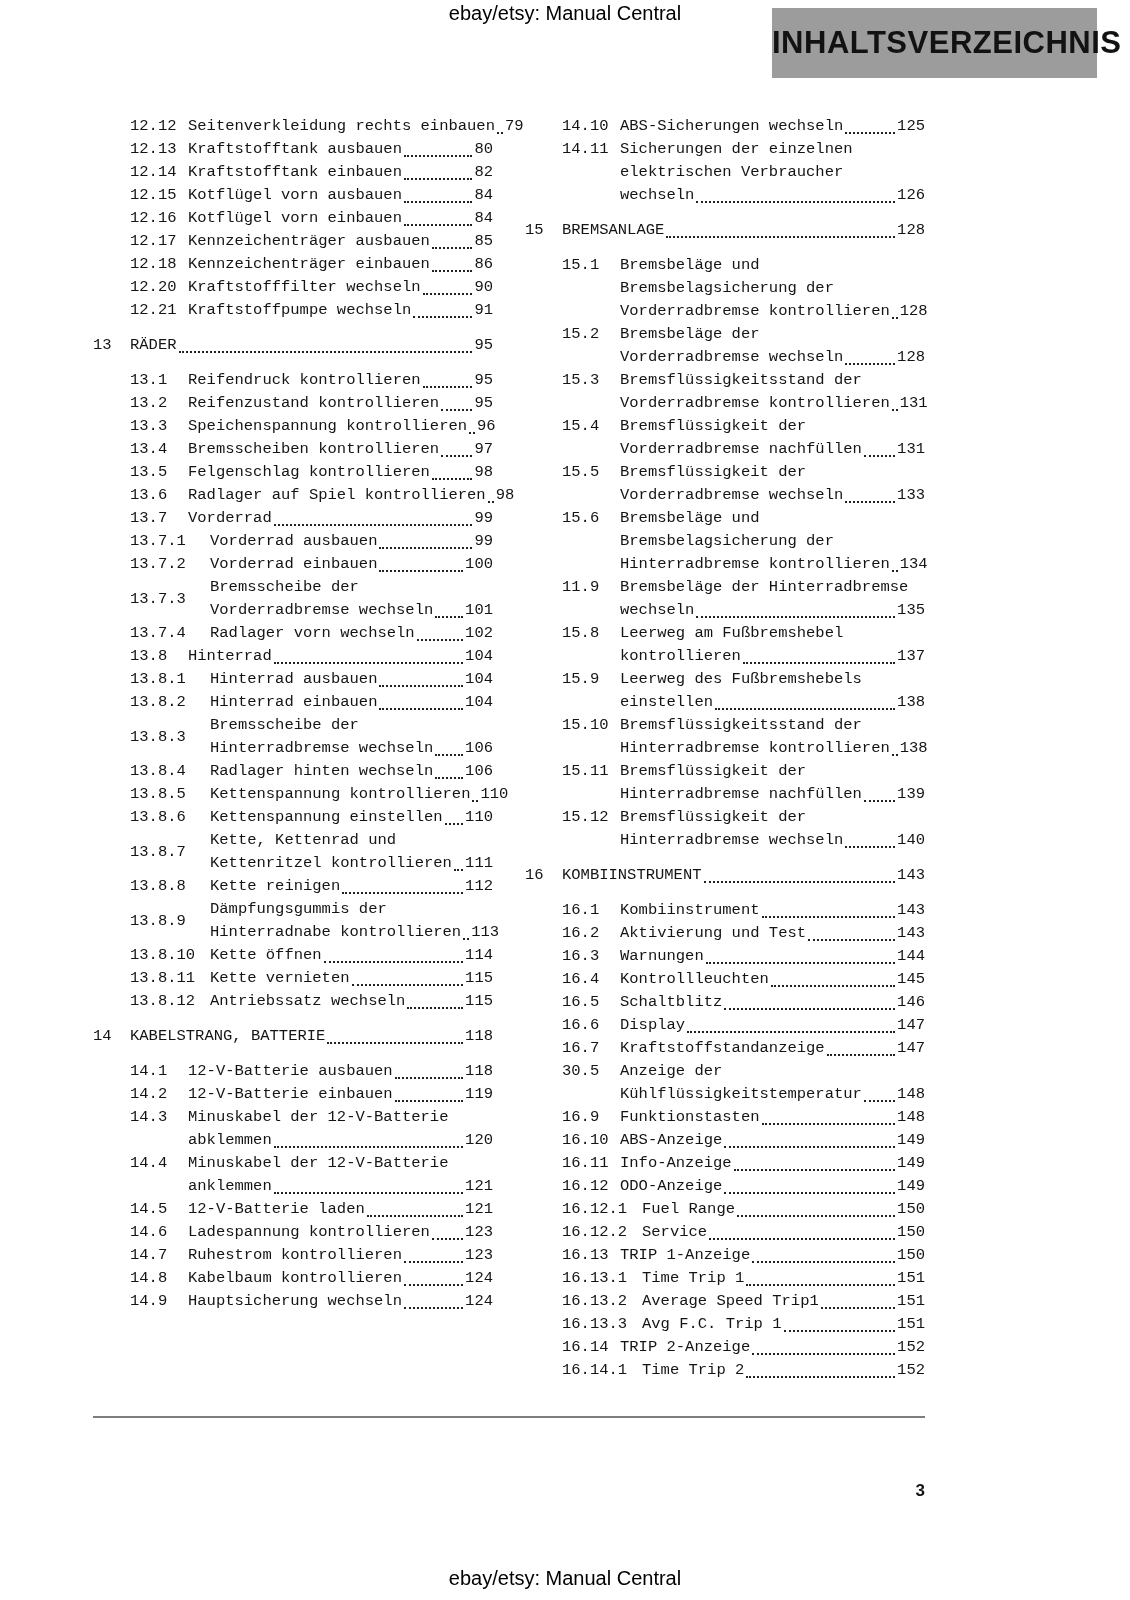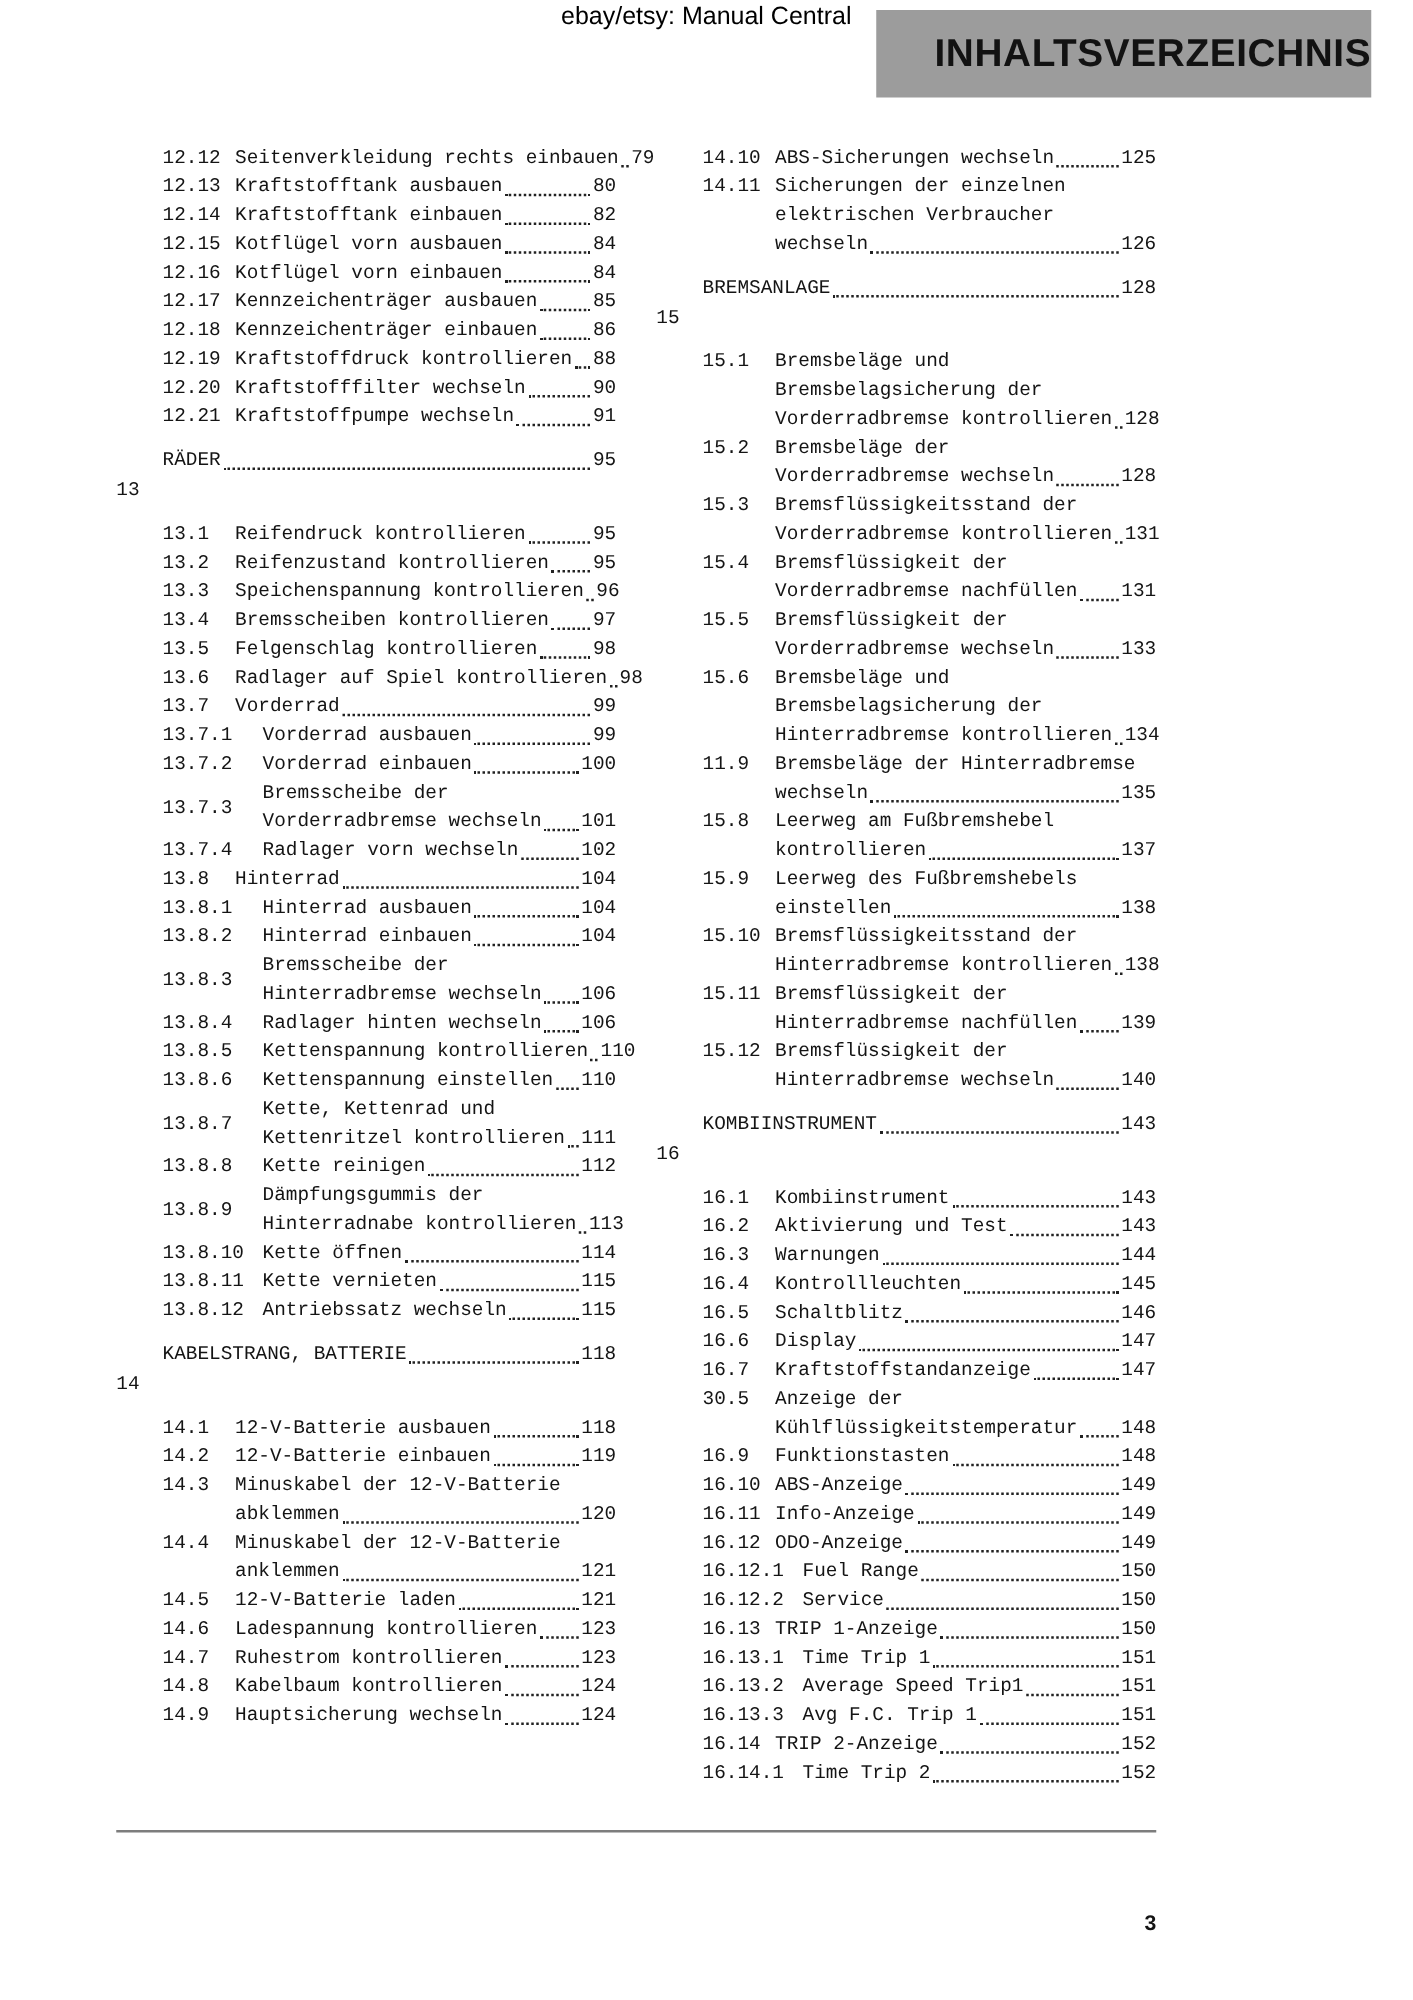--- a/index.html
+++ b/index.html
@@ -18,23 +18,23 @@
     font-size:20px;
     padding-top:2px;
     height:26px;
     color:#000;
   }
 
   
   .title-box {
     position:absolute;
     top:8px; right:33px;
-    width:396px; height:70px;
+    width:325px; height:70px;
     background:#9c9c9c;
-    display:flex; align-items:center; justify-content:flex-end;
+    display:flex; align-items:center; justify-content:flex-start;
   }
   .title-box .title-text {
     font-size:31px;
     font-weight:bold;
     letter-spacing:0.5px;
     color:#121212;
   }
 
   
   .toc-wrap {
@@ -45,21 +45,21 @@
     line-height:23px;
     font-family:Liberation Mono, monospace;
   }
   .toc-col { width:400px; flex:none; }
 
   .entry { display:flex; }
   .entry .num { flex:none; }
   .entry .body { flex:1 1 auto; min-width:0; }
 
   .entry.level1 { margin:12px 0; }
-  .entry.level1 .num { width:37px;margin-top:24px; }
+  .entry.level1 .num { width:37px; }
 
   .entry.level2 { margin-left:37px; }
   .entry.level2 .num { width:58px; }
 
   .entry.level3 { margin-left:37px;align-items:center; }
   .entry.level3 .num { width:80px; }
 
   .line { display:block; }
   .line.last { display:flex; }
   .line .t { white-space:nowrap; }
@@ -170,30 +170,20 @@
           <span class="num">12.18</span>
           <span class="body">
             <span class="line last">
               <span class="t">Kennzeichenträger einbauen</span>
               <span class="leader"></span>
               <span class="pg">86</span>
             </span>
           </span>
         </div>
         <div class="entry level2">
-          <span class="num">12.19</span>
-          <span class="body">
-            <span class="line last">
-              <span class="t">Kraftstoffdruck kontrollieren</span>
-              <span class="leader"></span>
-              <span class="pg">88</span>
-            </span>
-          </span>
-        </div>
-        <div class="entry level2">
           <span class="num">12.20</span>
           <span class="body">
             <span class="line last">
               <span class="t">Kraftstofffilter wechseln</span>
               <span class="leader"></span>
               <span class="pg">90</span>
             </span>
           </span>
         </div>
         <div class="entry level2">

